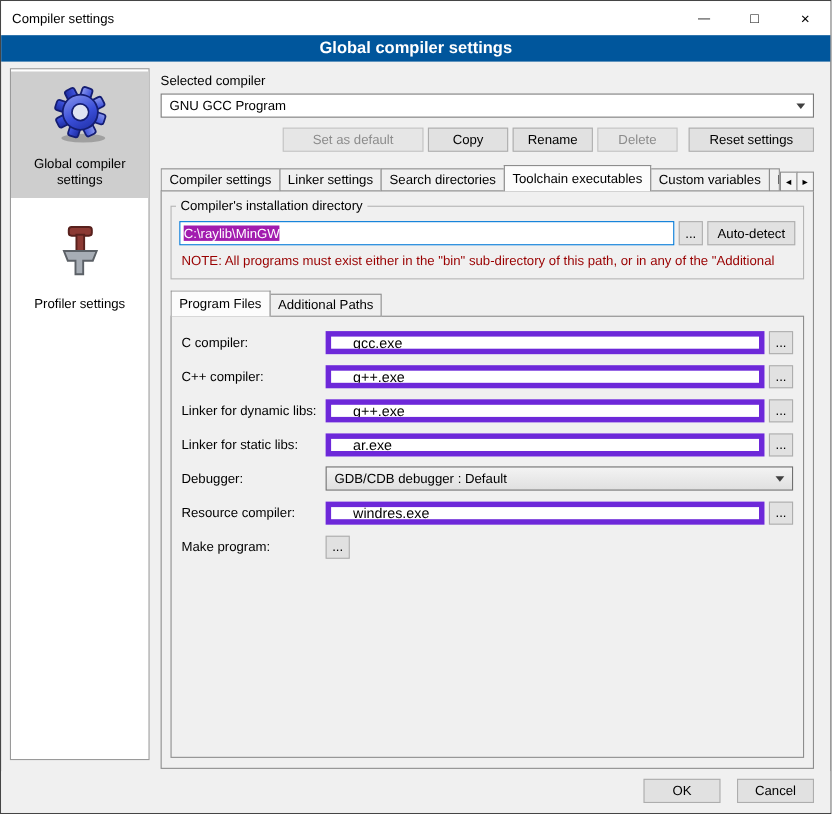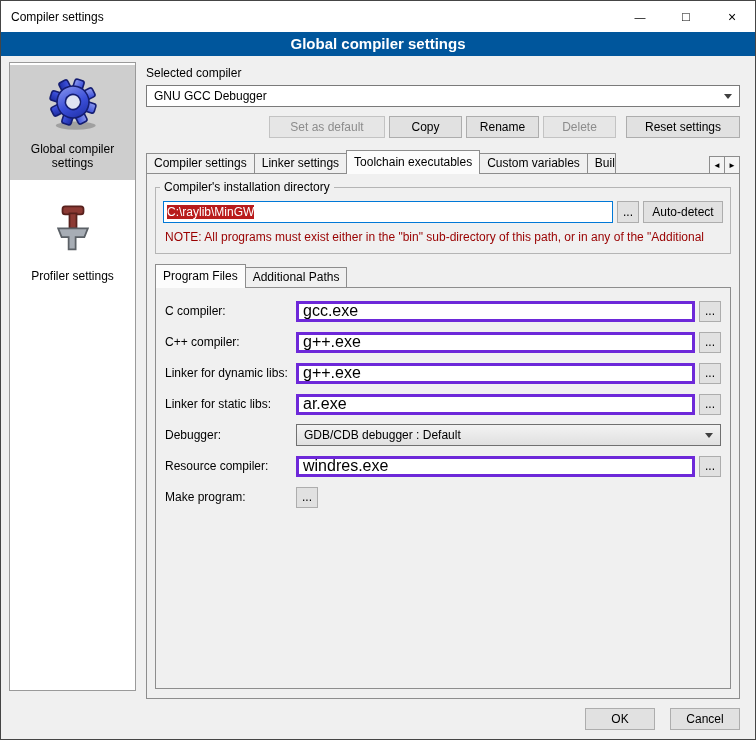--- a/index.html
+++ b/index.html
@@ -79,21 +79,21 @@
 
   
   .btn {
     display:inline-flex; align-items:center; justify-content:center;
     background:#e1e1e1; border:1px solid #adadad;
     height:22px; font-size:12px; font-family:inherit;
     padding:0 10px; cursor:default; color:#000;
   }
   .btn.disabled { color:#8c8c8c; border-color:#c3c3c3; background:#e6e6e6; }
   .btn-row { display:flex; gap:4px; margin-top:9px; }
-  .btn-row .first { margin-left:auto; width:116px; }
+  .btn-row .first { margin-left:auto; width:128px; }
   .btn-row .mid { width:73px; }
   .btn-row .reset { margin-left:6px; width:114px; }
 
   
   .tabstrip {
     display:flex; align-items:flex-end;
     margin-top:12px; position:relative; z-index:2;
     overflow:hidden;
   }
   .tabstrip.inner { margin:10px 8px 0 8px; z-index:2; }
@@ -131,43 +131,43 @@
   .gb-title {
     position:absolute; top:-8px; left:4px;
     background:#f0f0f0; padding:0 4px; line-height:15px;
   }
   .dir-row { display:flex; gap:4px; align-items:center; }
   .path-input {
     flex:1; height:22px;
     border:1px solid #0078d7; background:#fff;
     display:flex; align-items:center; padding:0 3px; overflow:hidden;
   }
-  .selected-text { background:#b91c1c; color:#fff; white-space:nowrap; }
+  .selected-text { background:#a21caf; color:#fff; white-space:nowrap; }
   .btn.browse { width:22px; padding:0; }
   .btn.autodetect { width:80px; padding:0; }
   .note {
     margin:7px 2px 2px 2px; color:#990000;
     white-space:nowrap; overflow:hidden;
   }
 
   
   .inner-panel {
     flex:1; margin:0 8px 9px 8px; margin-top:-1px;
     border:1px solid #8d8d8d; background:#f0f0f0;
     padding:12px 9px 0 9px; min-height:0;
   }
   .frow {
     display:grid; grid-template-columns:127px 1fr 22px;
     column-gap:4px; align-items:center; margin-bottom:9px; height:22px;
   }
   .flabel { white-space:nowrap; }
   .field-input {
     width:100%; height:21px;
-    border:3px solid #6d28d9; background:#fff;
-    font-family:inherit; font-size:16px; padding:0 4px;
+    border:5px solid #6d28d9; background:#fff;
+    font-family:inherit; font-size:13px; padding:0 20px;
     outline:none;
   }
   .btn.sm { width:22px; height:21px; padding:0; }
   .combo.span2 { grid-column:2 / 4; height:22px; }
 
   
   .footer {
     height:38px; flex-shrink:0;
     display:flex; justify-content:flex-end; gap:15px;
     padding:7px 15px 0 0; background:#f0f0f0;
@@ -250,35 +250,36 @@
         </span>
         <span class="side-label">Profiler settings</span>
       </div>
     </div>
 
     <div class="main">
 
       <div class="sec-label">Selected compiler</div>
 
       <div class="combo">
-        <span>GNU GCC Debugger</span>
+        <span>GNU GCC Program</span>
         <span class="tri"></span>
       </div>
 
       <div class="btn-row">
         <button class="btn disabled first">Set as default</button>
         <button class="btn mid">Copy</button>
         <button class="btn mid">Rename</button>
         <button class="btn disabled mid">Delete</button>
         <button class="btn reset">Reset settings</button>
       </div>
 
       <div class="tabstrip">
         <div class="tab">Compiler settings</div>
         <div class="tab">Linker settings</div>
+        <div class="tab">Search directories</div>
         <div class="tab active">Toolchain executables</div>
         <div class="tab">Custom variables</div>
         <div class="tab clipped">Buil</div>
         <div class="tab-scrolls">
           <div class="scroll-btn">
             <span>◄</span>
           </div>
           <div class="scroll-btn">
             <span>►</span>
           </div>

